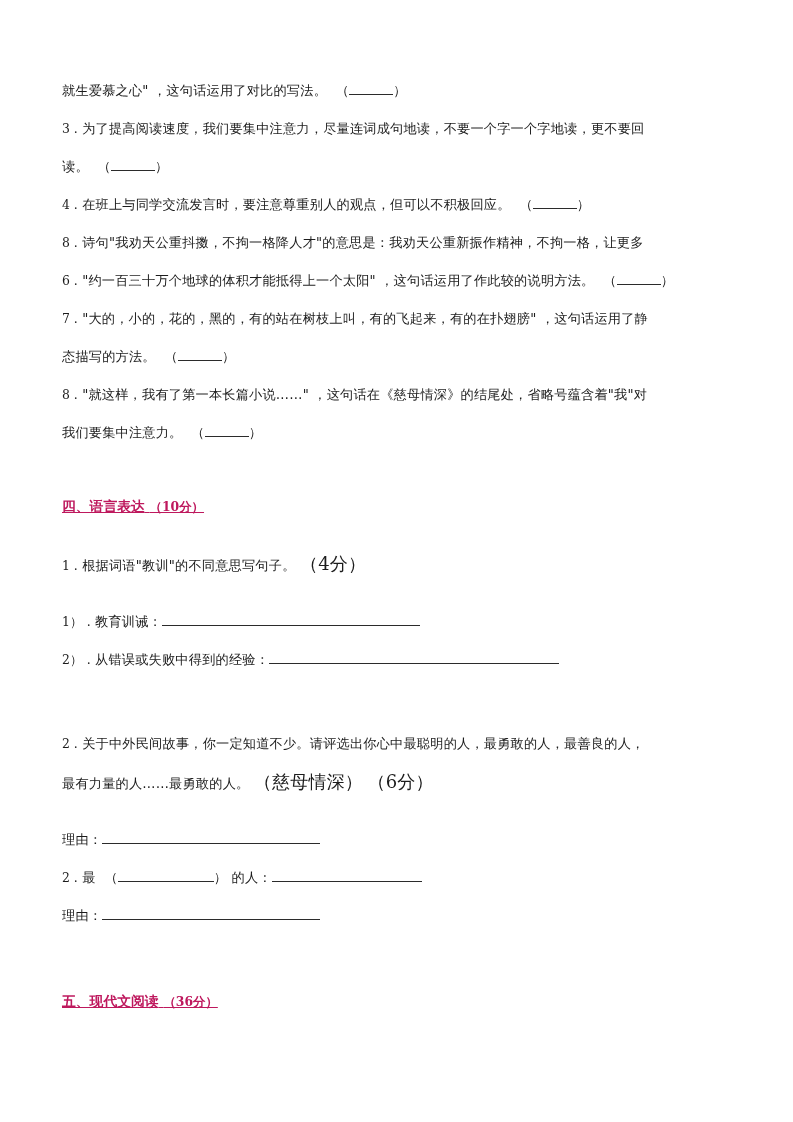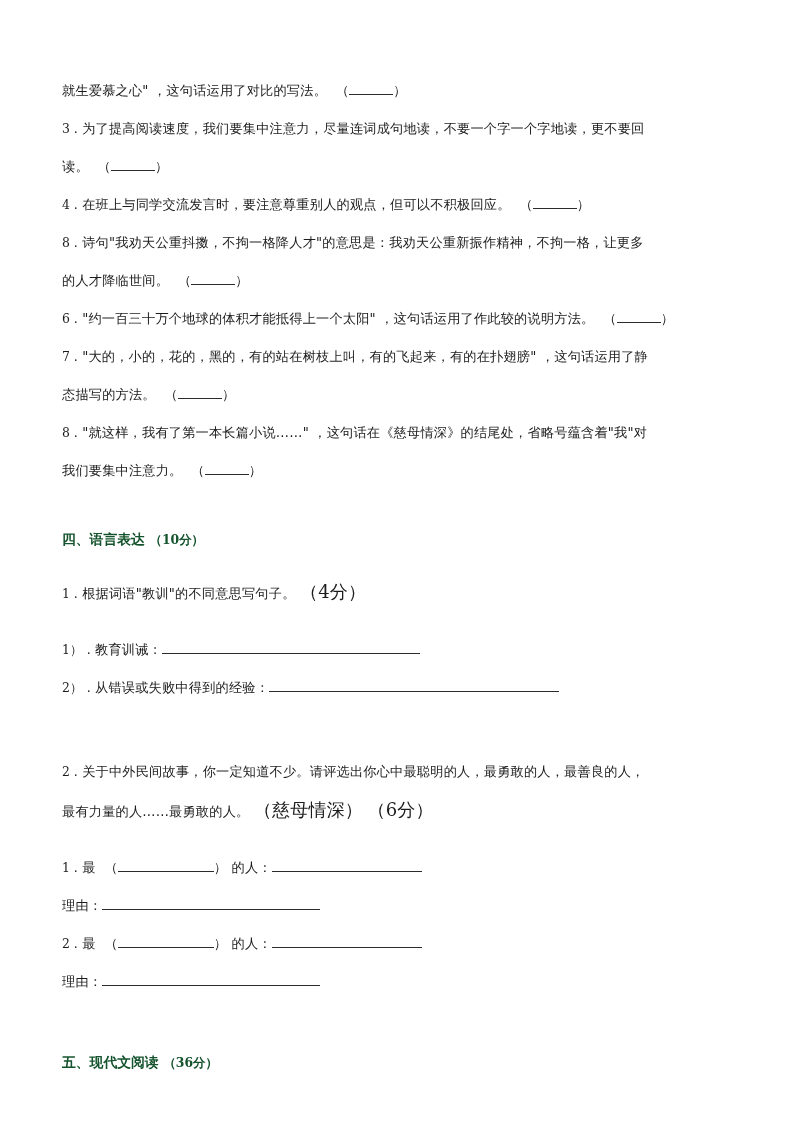--- a/index.html
+++ b/index.html
@@ -45,23 +45,24 @@
   }
   .score {
     font-family: "DejaVu Serif", "Liberation Serif", serif;
     font-size: 18px;
   }
 
   
   .section-head {
     font-size: 13.8px;
     font-weight: bold;
-    line-height: 30px;
-    color: #14532d;
+    line-height: 40px;
+    color: #be185d;
     white-space: nowrap;
+    text-decoration: underline;
   }
   .section-head .score {
     font-weight: bold;
     font-size: 12.4px;
   }
 
   
   .paren-blank {
     display: inline-block;
     white-space: nowrap;
@@ -106,24 +107,20 @@
     <div class="line">
       <span class="qnum">4 .</span>
       <span>在班上与同学交流发言时，要注意尊重别人的观点，但可以不积极回应。</span>
       <span class="paren-blank">&nbsp;（<span class="blank-rule bw-paren"></span>）</span>
     </div>
 
     <div class="line">
       <span class="qnum">8 .</span>
       <span>诗句"我劝天公重抖擞，不拘一格降人才"的意思是：我劝天公重新振作精神，不拘一格，让更多</span>
     </div>
-    <div class="line">
-      <span>的人才降临世间。</span>
-      <span class="paren-blank">&nbsp;（<span class="blank-rule bw-paren"></span>）</span>
-    </div>
 
     <div class="line">
       <span class="qnum">6 .</span>
       <span>"约一百三十万个地球的体积才能抵得上一个太阳" ，这句话运用了作此较的说明方法。</span>
       <span class="paren-blank">&nbsp;（<span class="blank-rule bw-paren"></span>）</span>
     </div>
 
     <div class="line">
       <span class="qnum">7 .</span>
       <span>"大的，小的，花的，黑的，有的站在树枝上叫，有的飞起来，有的在扑翅膀" ，这句话运用了静</span>
@@ -178,26 +175,20 @@
       <span>关于中外民间故事，你一定知道不少。请评选出你心中最聪明的人，最勇敢的人，最善良的人，</span>
     </div>
     <div class="line">
       <span>最有力量的人……最勇敢的人。</span>
       <span class="score">（慈母情深）</span>
       <span class="score">（6分）</span>
     </div>
 
     <div class="spacer-sm"></div>
 
-    <div class="line">
-      <span class="qnum">1 .</span>
-      <span>最</span>
-      <span class="paren-blank">&nbsp;<span>（</span><span class="blank-rule bw-short"></span><span>）</span></span>
-      <span>的人：</span><span class="blank-rule bw-med"></span>
-    </div>
     <div class="line">
       <span>理由：</span><span class="blank-rule bw-long"></span>
     </div>
 
     <div class="line">
       <span class="qnum">2 .</span>
       <span>最</span>
       <span class="paren-blank">&nbsp;<span>（</span><span class="blank-rule bw-short"></span><span>）</span></span>
       <span>的人：</span><span class="blank-rule bw-med"></span>
     </div>

